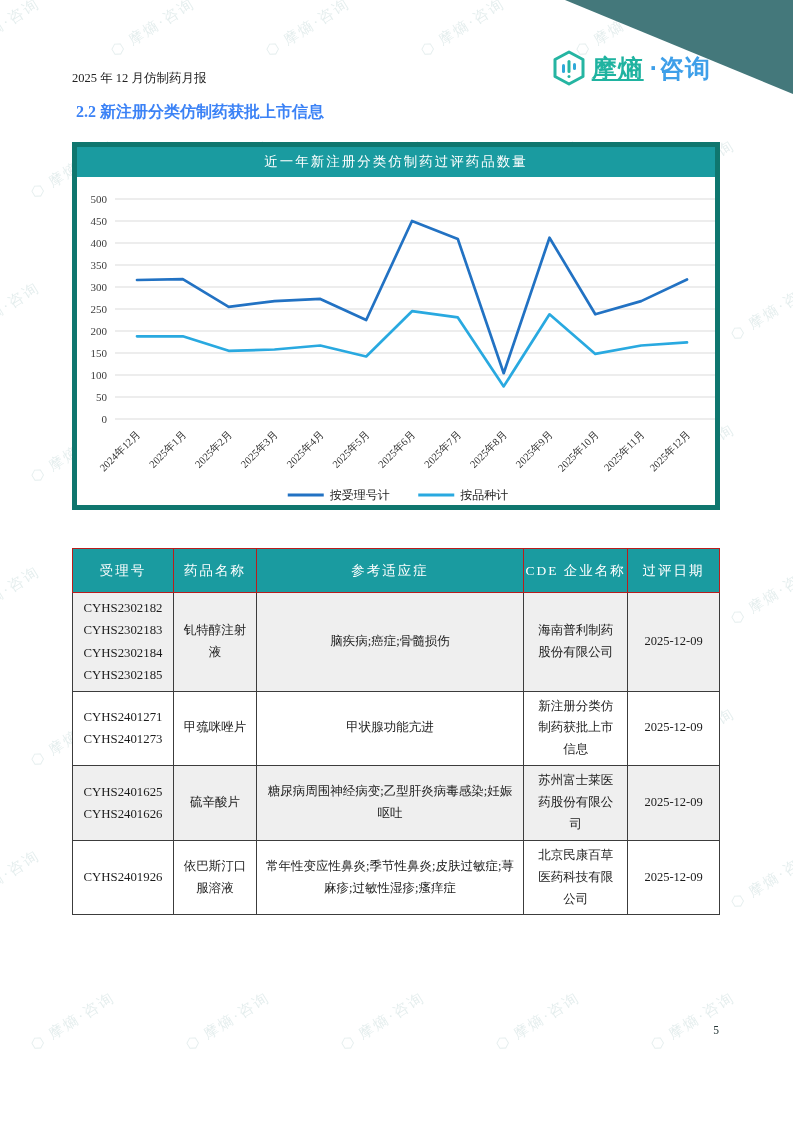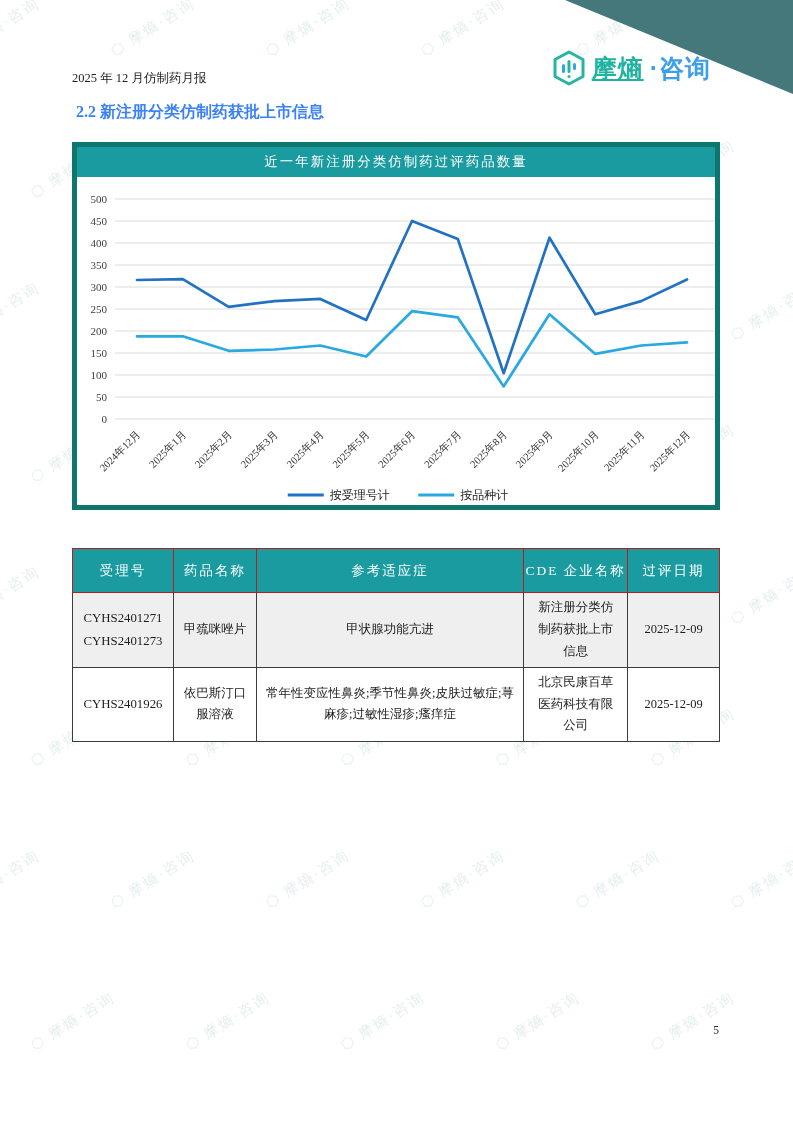--- a/index.html
+++ b/index.html
@@ -190,28 +190,46 @@
       <thead>
         <tr>
           <th>受理号</th>
           <th>药品名称</th>
           <th>参考适应症</th>
           <th>CDE 企业名称</th>
           <th>过评日期</th>
         </tr>
       </thead>
       <tbody>
+        <tr class="r1">
+          <td class="acc">CYHS2302182
+CYHS2302183
+CYHS2302184
+CYHS2302185</td>
+          <td>钆特醇注射液</td>
+          <td class="ind">脑疾病;癌症;骨髓损伤</td>
+          <td>海南普利制药股份有限公司</td>
+          <td>2025-12-09</td>
+        </tr>
         <tr class="r2">
           <td class="acc">CYHS2401271
 CYHS2401273</td>
           <td>甲巯咪唑片</td>
           <td class="ind">甲状腺功能亢进</td>
           <td>新注册分类仿制药获批上市信息</td>
           <td>2025-12-09</td>
         </tr>
+        <tr class="r3">
+          <td class="acc">CYHS2401625
+CYHS2401626</td>
+          <td>硫辛酸片</td>
+          <td class="ind">糖尿病周围神经病变;乙型肝炎病毒感染;妊娠呕吐</td>
+          <td>苏州富士莱医药股份有限公司</td>
+          <td>2025-12-09</td>
+        </tr>
         <tr class="r5">
           <td class="acc">CYHS2401926</td>
           <td>依巴斯汀口服溶液</td>
           <td class="ind">常年性变应性鼻炎;季节性鼻炎;皮肤过敏症;荨麻疹;过敏性湿疹;瘙痒症</td>
           <td>北京民康百草医药科技有限公司</td>
           <td>2025-12-09</td>
         </tr>
       </tbody>
     </table>
 

